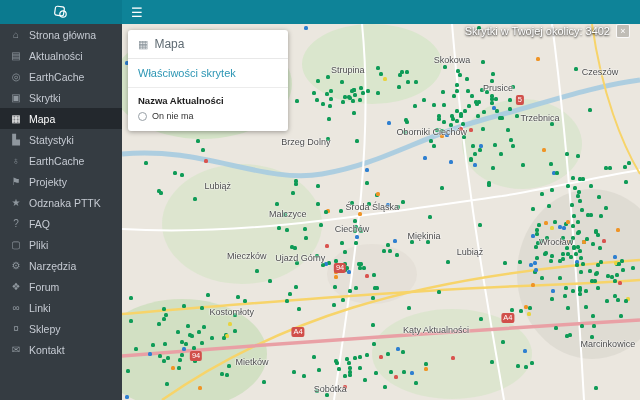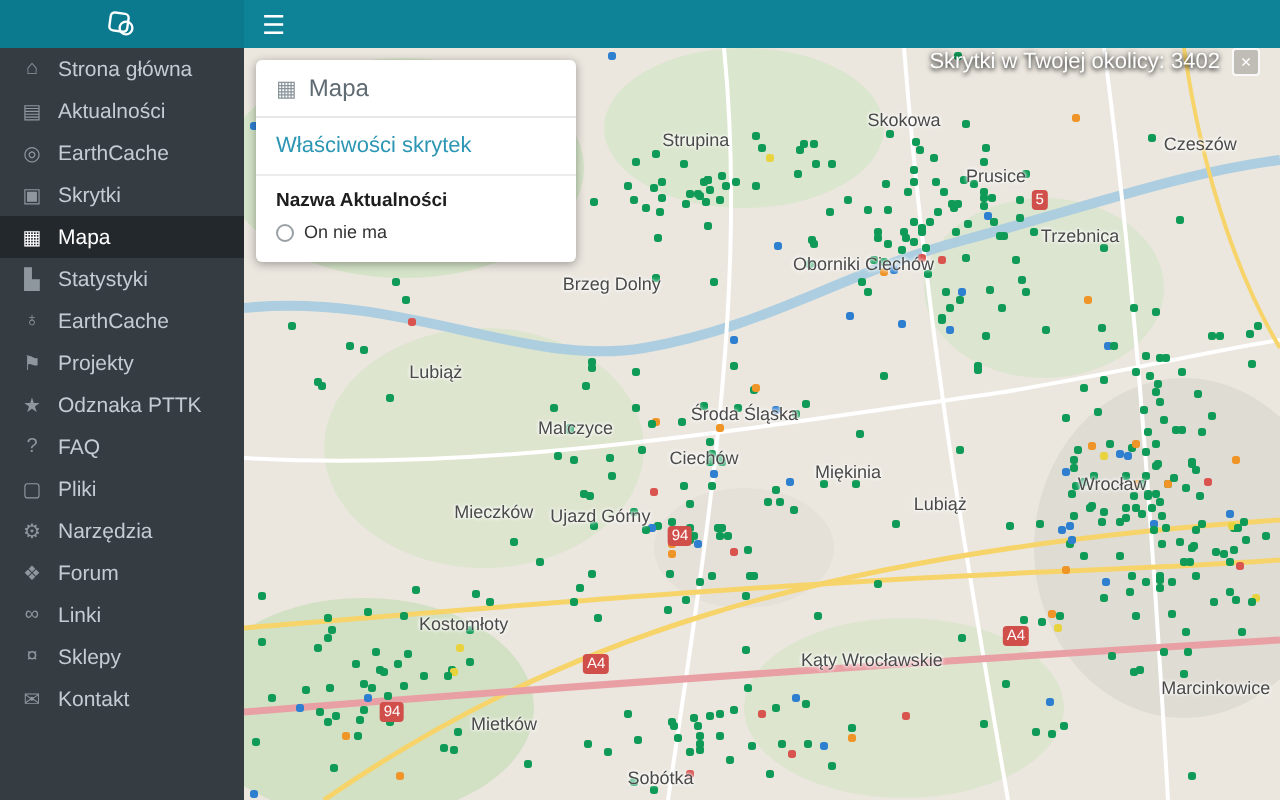--- a/index.html
+++ b/index.html
@@ -175,21 +175,21 @@
         <div class="map-label" style="left: 17%; top: 25.5%;">Wołów</div>
         <div class="map-label" style="left: 18.5%; top: 43.1%;">Lubiąż</div>
         <div class="map-label" style="left: 32%; top: 50.5%;">Malczyce</div>
         <div class="map-label" style="left: 48.3%; top: 48.7%;">Środa Śląska</div>
         <div class="map-label" style="left: 44.4%; top: 54.5%;">Ciechów</div>
         <div class="map-label" style="left: 24.1%; top: 61.7%;">Mieczków</div>
         <div class="map-label" style="left: 34.4%; top: 62.2%;">Ujazd Górny</div>
         <div class="map-label" style="left: 58.3%; top: 56.4%;">Miękinia</div>
         <div class="map-label" style="left: 67.2%; top: 60.6%;">Lubiąż</div>
         <div class="map-label" style="left: 83.8%; top: 58%;">Wrocław</div>
-        <div class="map-label" style="left: 60.6%; top: 81.4%;">Kąty Wrocławskie</div>
+        <div class="map-label" style="left: 60.6%; top: 81.4%;">Kąty Aktualności</div>
         <div class="map-label" style="left: 93.8%; top: 85.1%;">Marcinkowice</div>
         <div class="map-label" style="left: 21.2%; top: 76.6%;">Kostomłoty</div>
         <div class="map-label" style="left: 25.1%; top: 89.9%;">Mietków</div>
         <div class="map-label" style="left: 40.2%; top: 97%;">Sobótka</div>
         <div class="shield" style="left: 34%; top: 81.9%;">A4</div>
         <div class="shield" style="left: 74.5%; top: 78.2%;">A4</div>
         <div class="shield" style="left: 42.1%; top: 64.9%;">94</div>
         <div class="shield" style="left: 14.3%; top: 88.3%;">94</div>
         <div class="shield" style="left: 76.8%; top: 20.2%;">5</div>
       </div>

